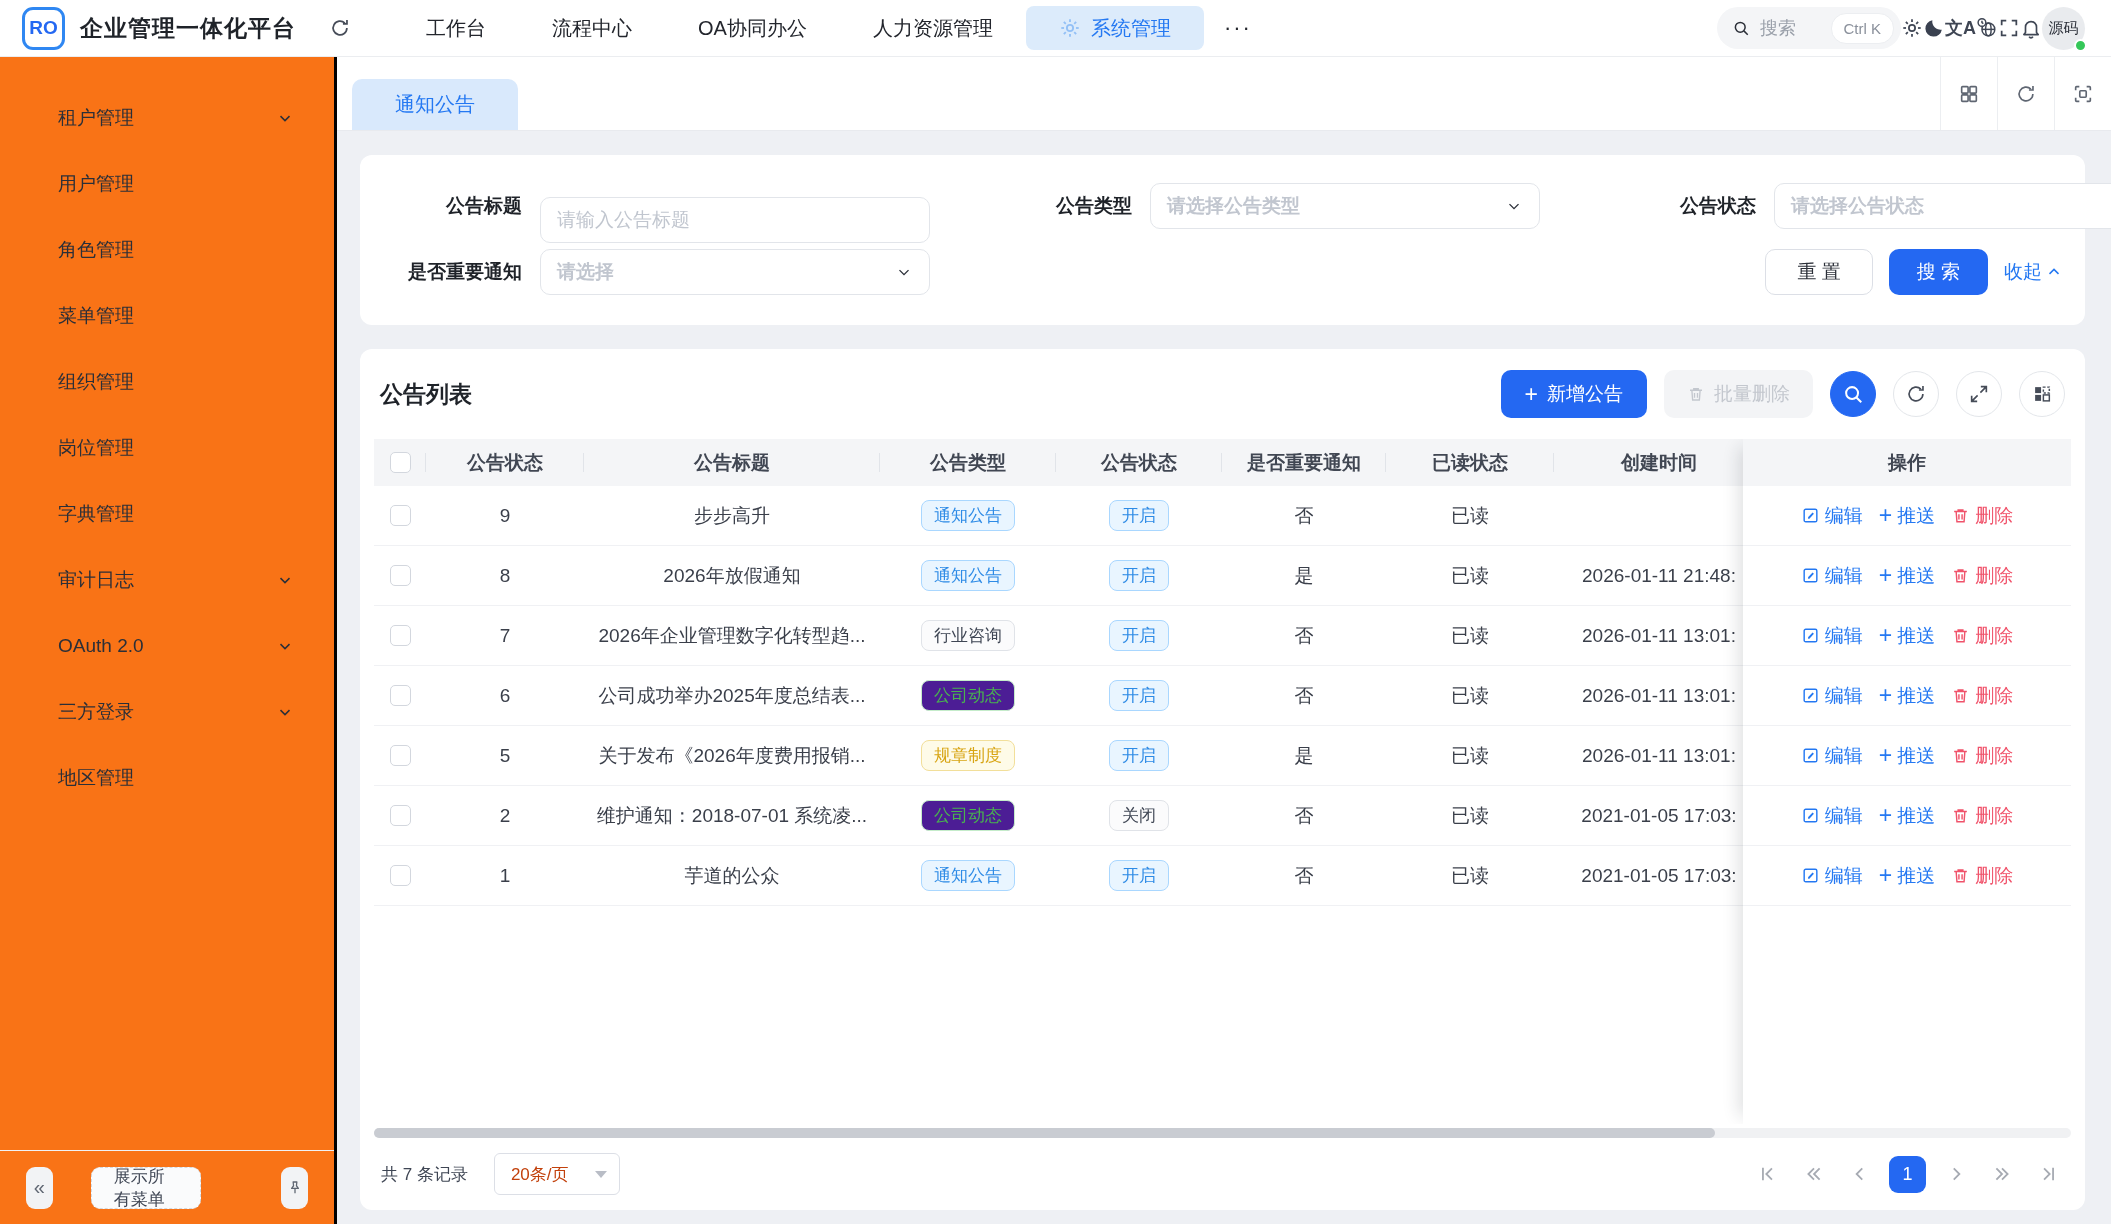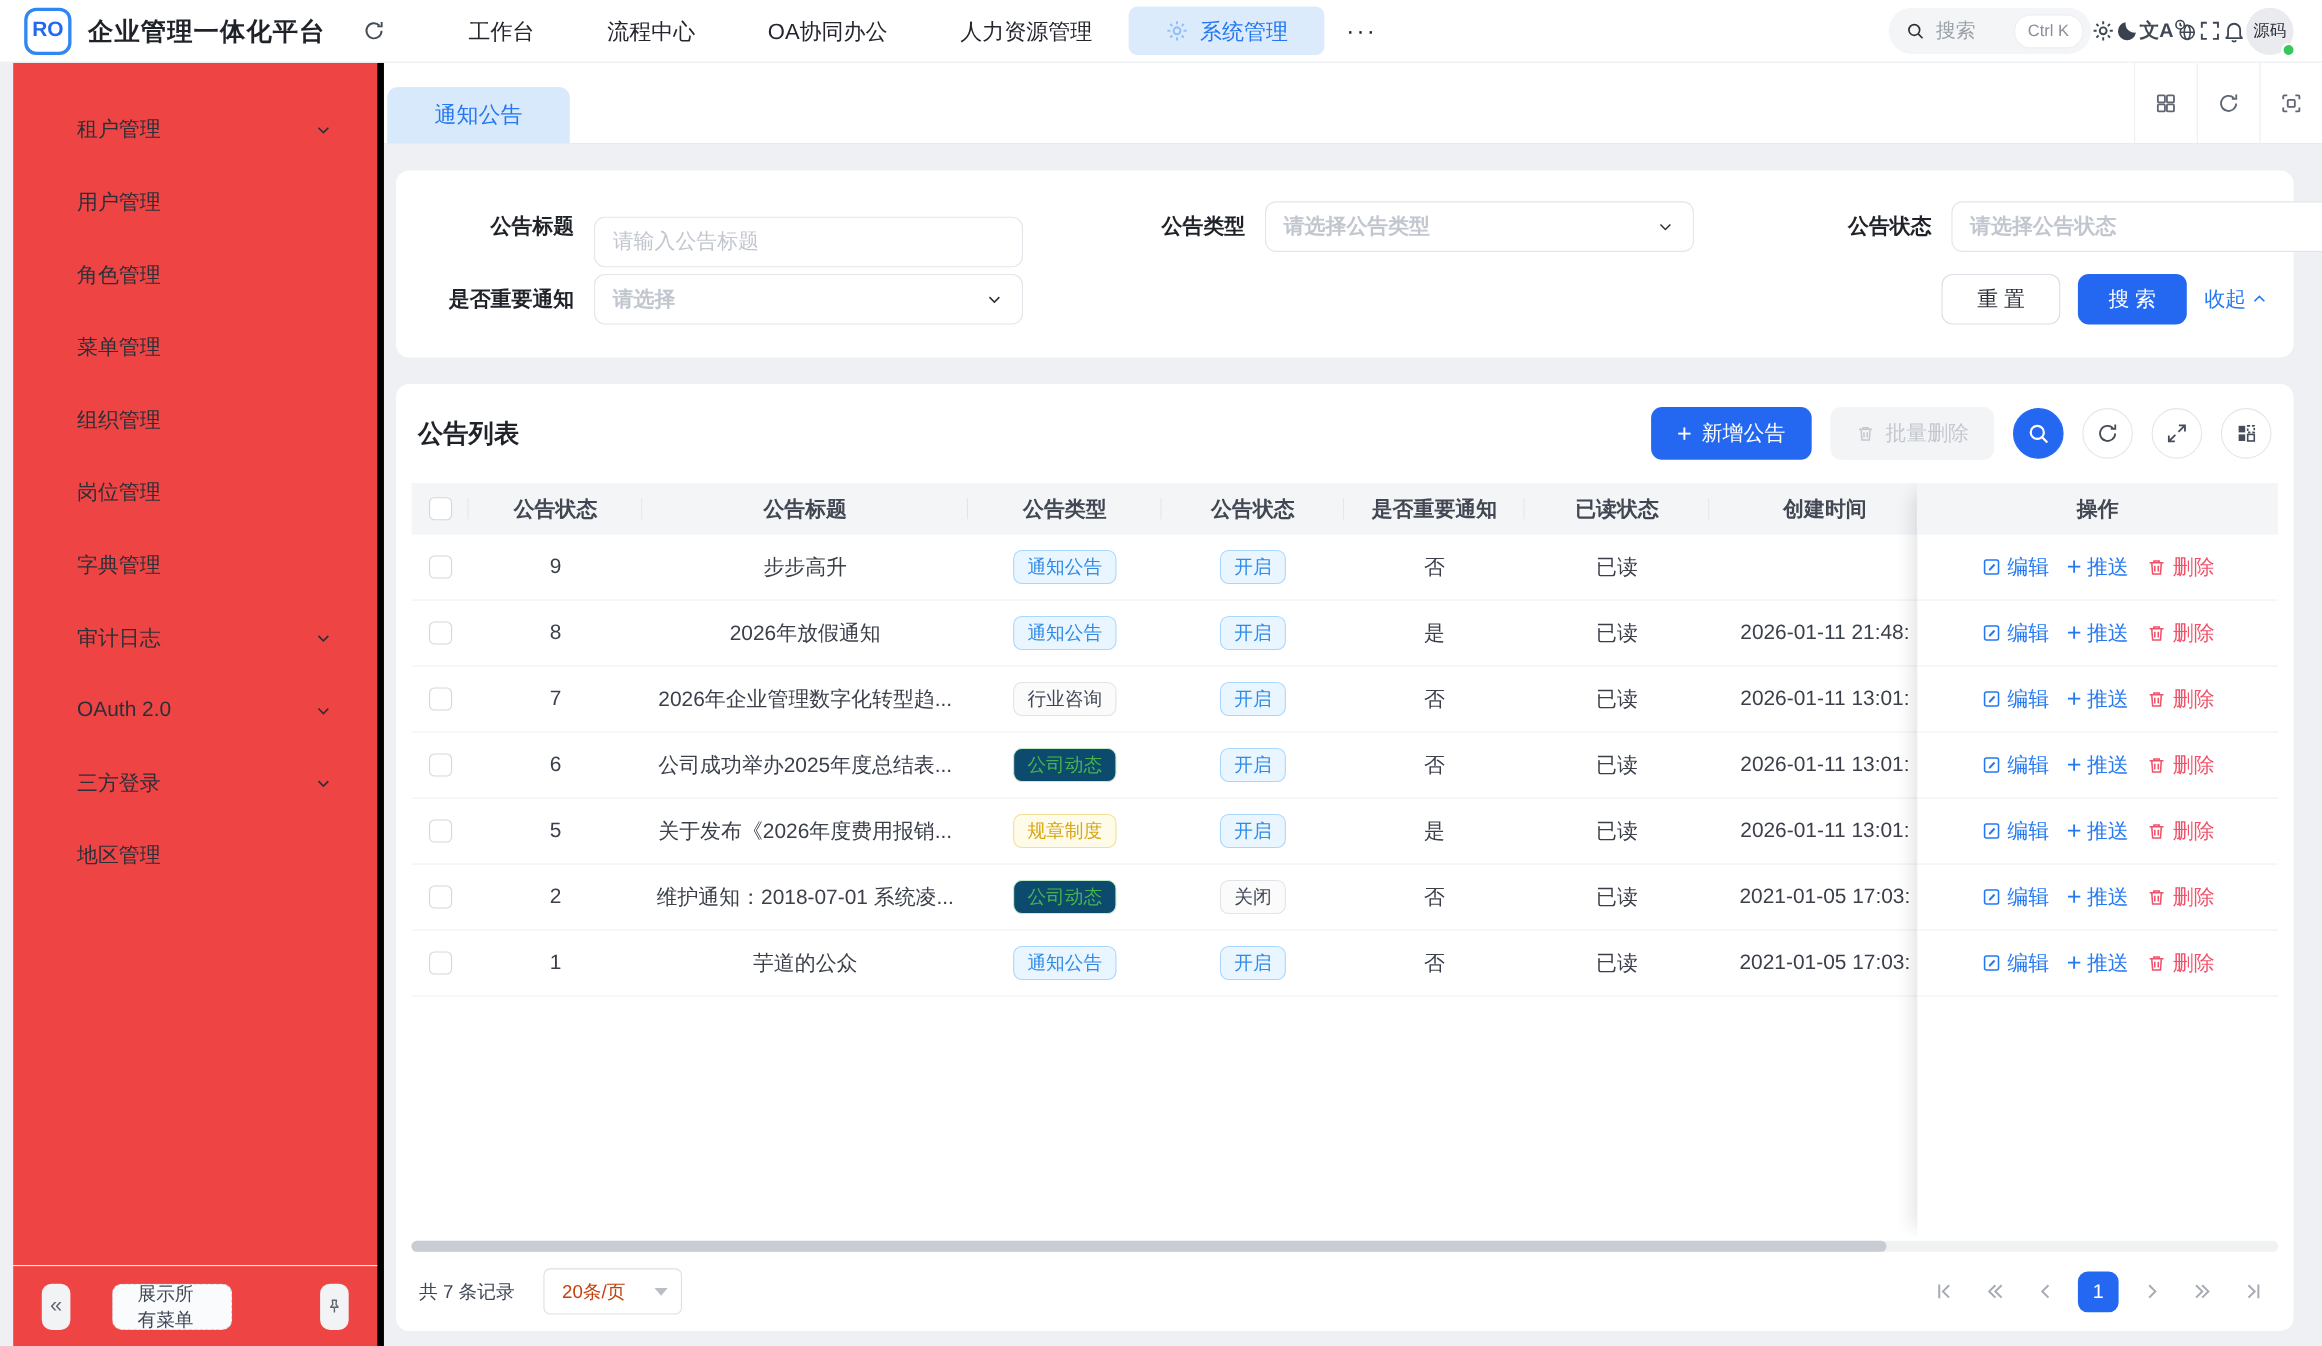--- a/index.html
+++ b/index.html
@@ -28,21 +28,21 @@
   .nav-right { margin-left:auto; display:flex; align-items:center; padding-right:26px; }
   .search-pill { width:184px; height:42px; background:#f4f5f7; border-radius:21px; display:flex; align-items:center; gap:10px; padding:0 7px 0 15px; cursor:pointer; }
   .search-label { font-size:18px; color:#9aa0aa; flex:1; }
   .kbd { background:#fff; border:1px solid #eceef1; border-radius:15px; padding:6px 12px; font-size:15px; color:#8a909b; white-space:nowrap; }
   .nav-icon { color:#3f4654; cursor:pointer; display:flex; align-items:center; justify-content:center; }
   .trans-txt { font-size:18px; color:#3f4654; font-weight:bold; }
   .avatar { position:relative; width:43px; height:43px; border-radius:50%; background:#e9ebee; display:flex; align-items:center; justify-content:center; font-size:15px; color:#2b2f38; cursor:pointer; }
   .avatar .dot { position:absolute; right:-2px; bottom:-2px; width:13px; height:13px; border-radius:50%; background:#35c759; border:2px solid #fff; }
 
   
-  .sidebar { position:absolute; top:57px; left:12px; bottom:0; width:337px; background:#ef4444; border-right:6px solid #000000; display:flex; flex-direction:column; z-index:20; }
+  .sidebar { position:absolute; top:57px; left:0; bottom:0; width:337px; background:#f97316; border-right:3px solid #000000; display:flex; flex-direction:column; z-index:20; }
   .side-menu { flex:1; padding-top:28px; overflow:hidden; }
   .side-item { height:66px; display:flex; align-items:center; justify-content:space-between; padding:0 40px 0 58px; font-size:19px; color:#2b2f38; cursor:pointer; }
   .side-footer { height:74px; border-top:1px solid #f0f1f4; display:flex; align-items:center; padding:0 26px; gap:20px; }
   .sf-btn { width:42px; height:42px; border-radius:9px; background:#f2f3f5; color:#5f6672; display:flex; align-items:center; justify-content:center; font-size:20px; cursor:pointer; }
   .sf-expand { height:42px; padding:0 22px; border:1px dashed #d4d8de; border-radius:9px; background:#fafbfc; color:#3f4654; font-size:17px; display:flex; align-items:center; cursor:pointer; margin-left:18px; }
   .sf-pin { margin-left:60px; }
 
   
   .tabbar { position:absolute; left:337px; top:57px; right:0; height:74px; background:#fff; border-bottom:1px solid #e8eaee; display:flex; align-items:flex-end; z-index:10; }
   .tab-active { margin-left:15px; height:51px; padding:0 43px; background:#d9e9fc; border-radius:10px 10px 0 0; color:#2478f2; font-size:20px; display:flex; align-items:center; cursor:pointer; }
@@ -82,21 +82,21 @@
   .t-header { display:flex; align-items:center; height:47px; background:#f4f5f7; font-size:19px; font-weight:bold; color:#414753; }
   .t-row { display:flex; align-items:center; height:60px; border-bottom:1px solid #f0f1f4; font-size:19px; color:#3a3f4a; }
   .cell { display:flex; align-items:center; justify-content:center; text-align:center; position:relative; height:100%; overflow:hidden; white-space:nowrap; flex:none; }
   .t-header .cell:not(:last-child)::after { content:""; position:absolute; right:0; top:14px; width:1px; height:19px; background:#e1e4e9; }
   .w-check { width:52px; } .w-id { width:158px; } .w-title { width:296px; }
   .w-type { width:176px; } .w-status { width:166px; } .w-imp { width:164px; }
   .w-read { width:168px; } .w-created { width:210px; }
   .cb { width:21px; height:21px; border:1px solid #d3d7de; border-radius:5px; background:#fff; cursor:pointer; }
   .tag { display:inline-block; padding:6px 12px; border-radius:8px; font-size:17px; line-height:1; border:1px solid transparent; }
   .tag-blue   { background:#e9f5ff; border-color:#a9d7ff; color:#2e8be6; }
-  .tag-green  { background:#0c4a6e; border-color:#c5ecca; color:#49b34f; }
+  .tag-green  { background:#4c1d95; border-color:#c5ecca; color:#49b34f; }
   .tag-yellow { background:#fefbe8; border-color:#f2df9a; color:#d8a514; }
   .tag-gray   { background:#fbfbfc; border-color:#e0e3e8; color:#3f4654; }
 
   .action-col { position:absolute; top:0; right:0; width:328px; height:100%; background:#fff; box-shadow:-12px 0 16px -8px rgba(31,35,41,.14); }
   .action-header { height:47px; background:#f4f5f7; display:flex; align-items:center; justify-content:center; font-size:19px; font-weight:bold; color:#414753; }
   .action-row { height:60px; display:flex; align-items:center; justify-content:center; gap:16px; border-bottom:1px solid #f0f1f4; }
   .op { display:flex; align-items:center; gap:5px; font-size:19px; color:#2478f2; cursor:pointer; white-space:nowrap; }
   .op.danger { color:#f0526a; }
   .op .i-sm { width:19px; height:19px; }
 

